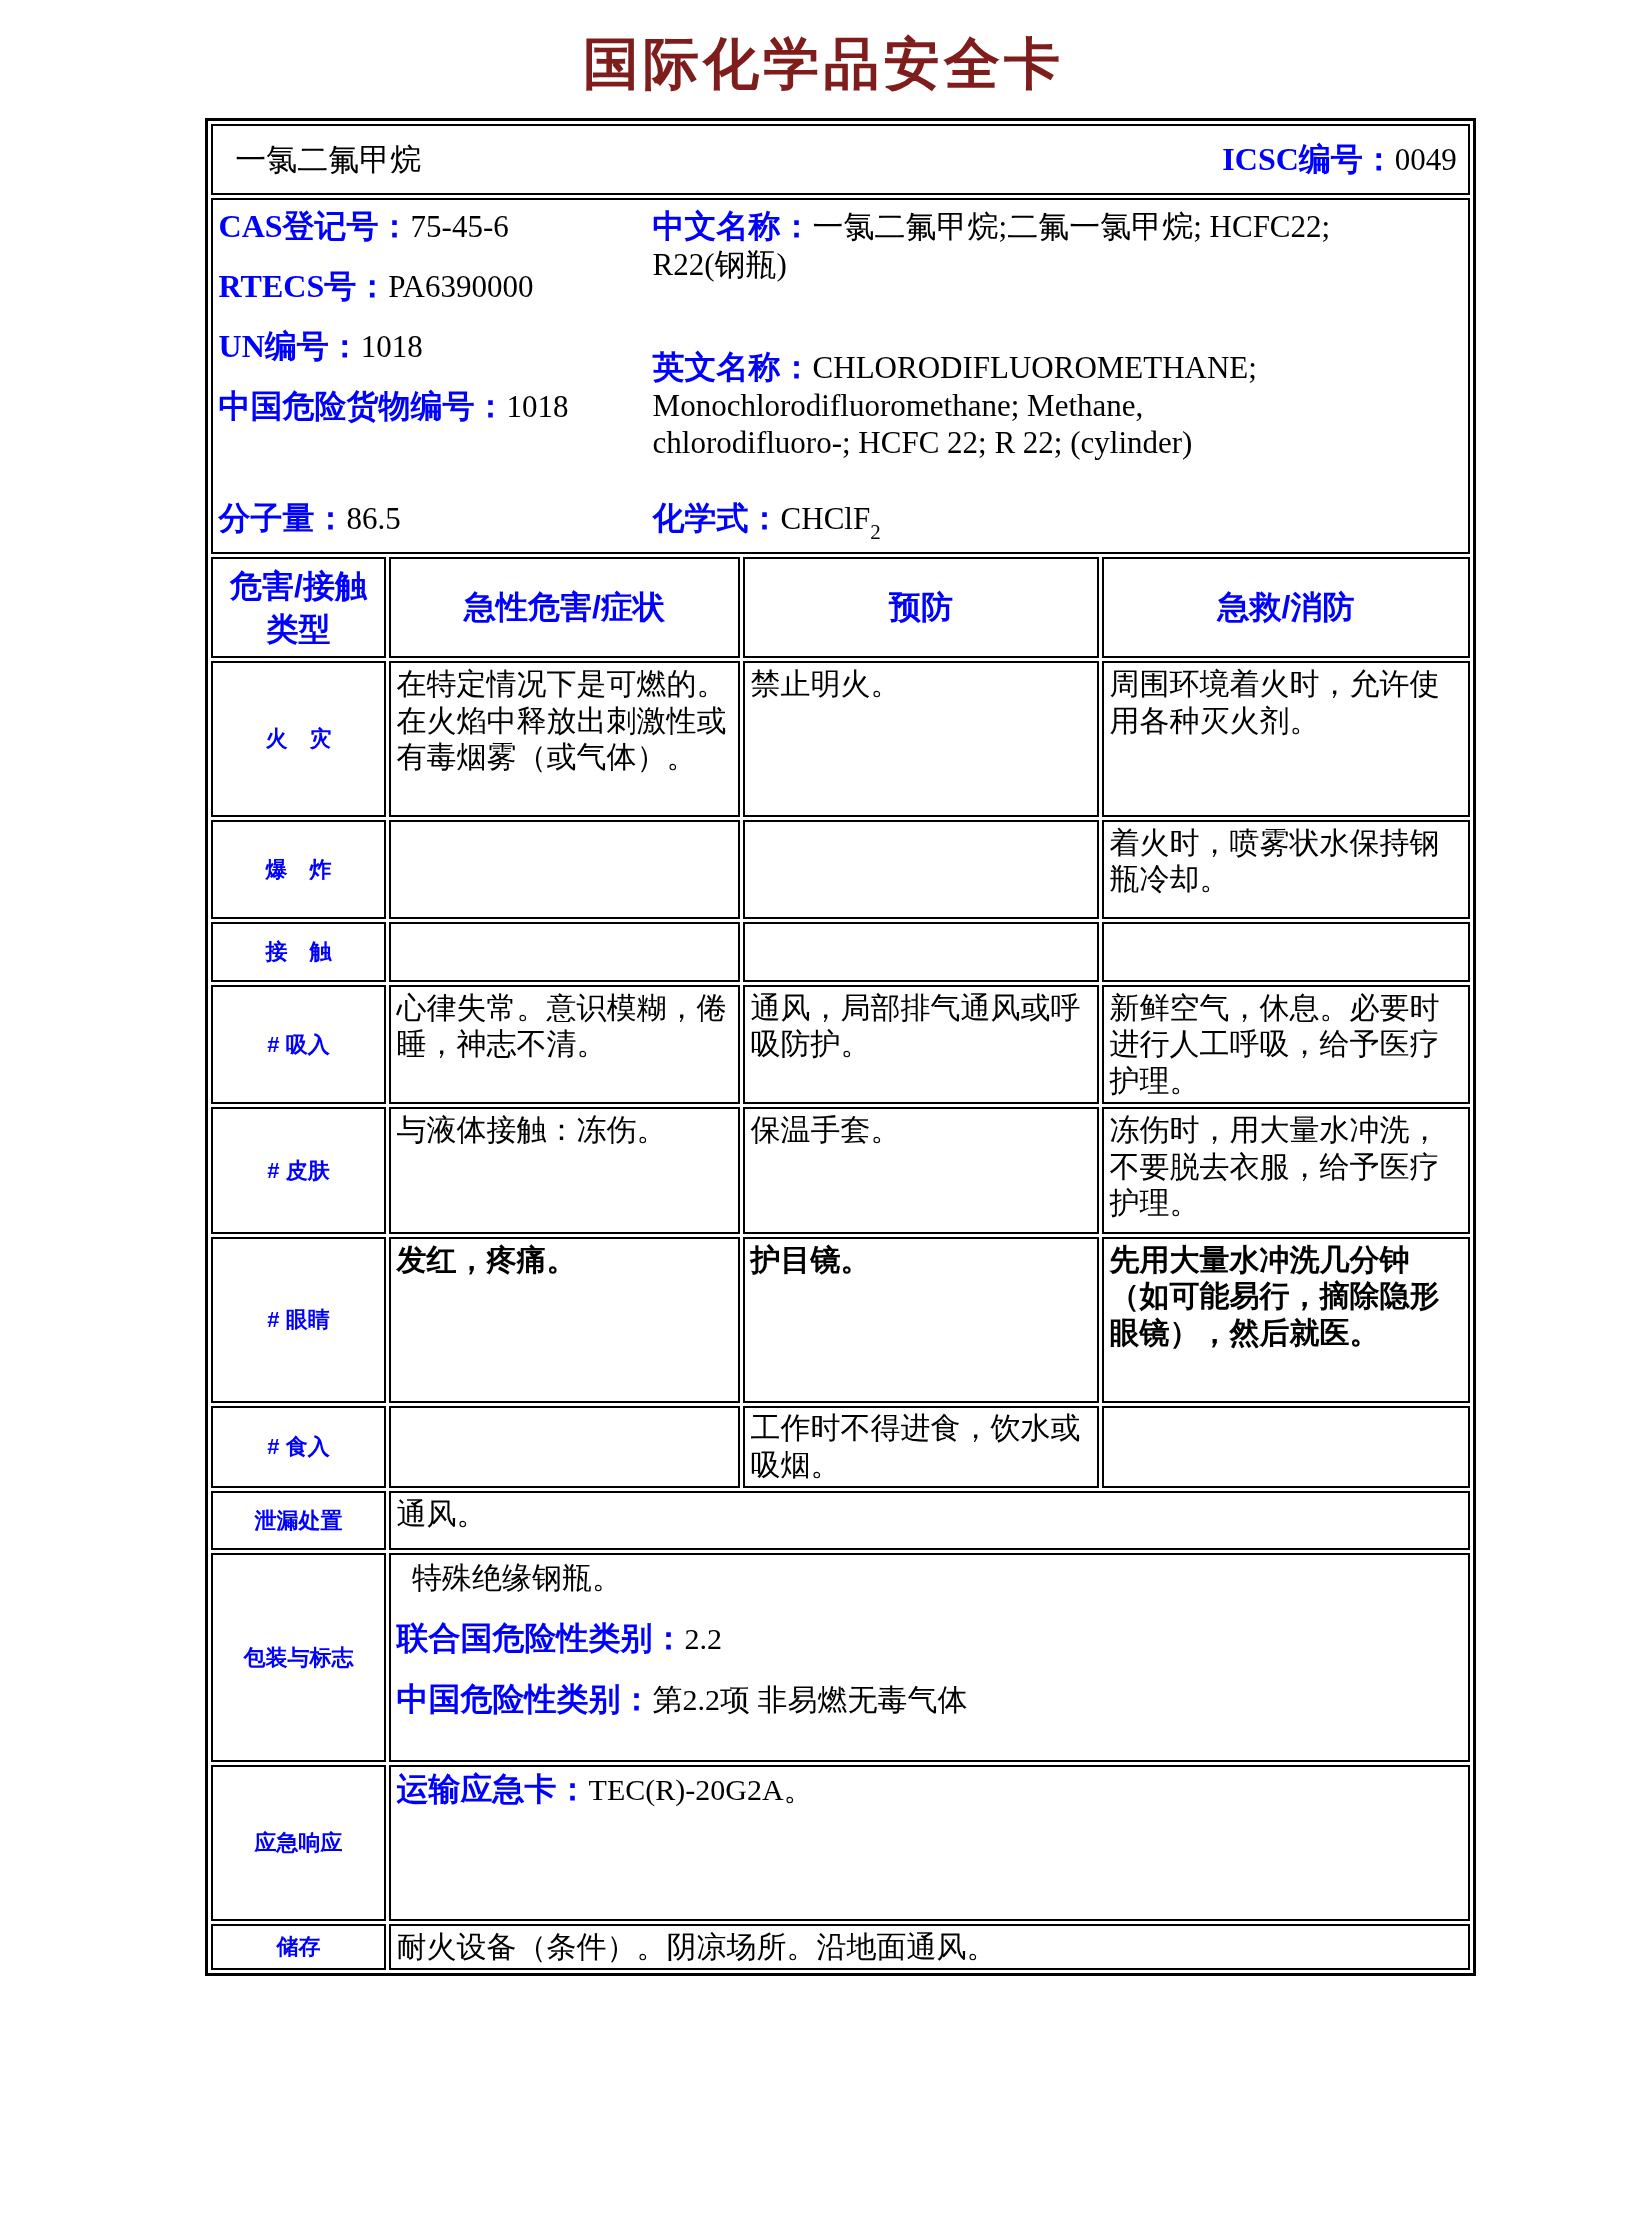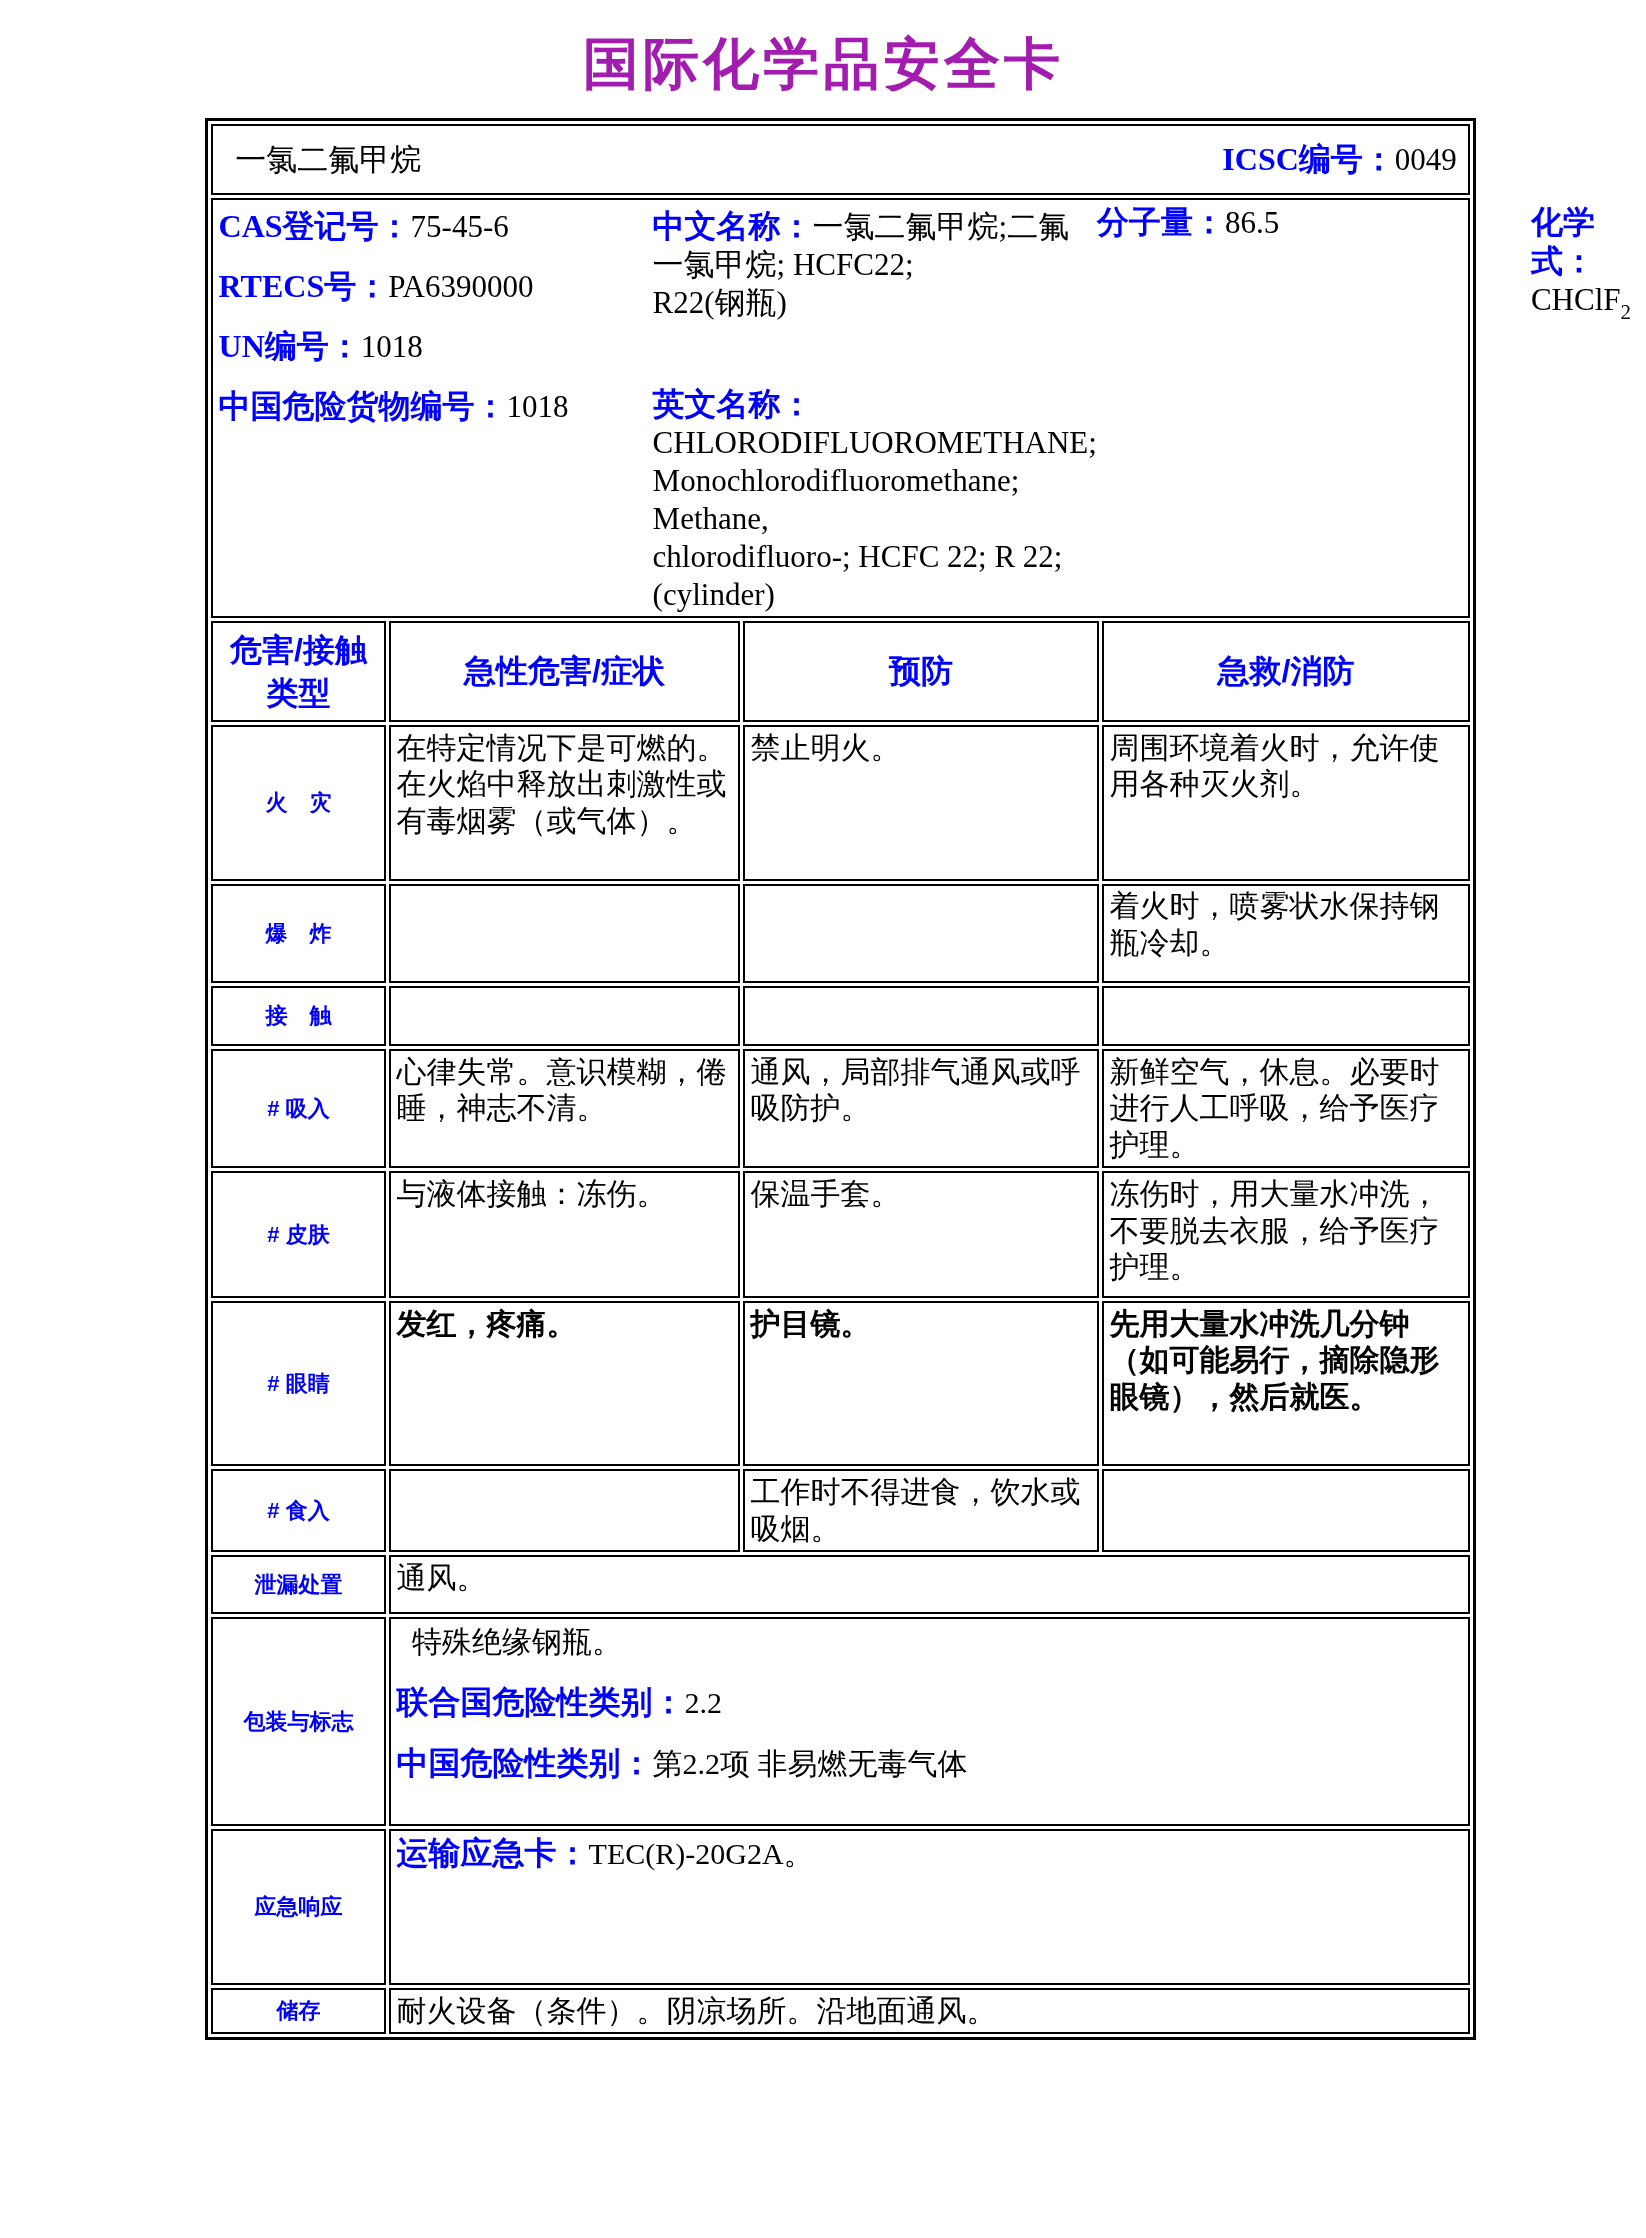--- a/index.html
+++ b/index.html
@@ -18,21 +18,21 @@
     box-sizing: border-box;
     padding-top: 33px;
   }
   .title {
     margin: 0 0 23.6px 0;
     text-align: center;
     font-family: "Liberation Sans", sans-serif;
     font-weight: bold;
     font-size: 56px;
     line-height: 1.1;
-    color: #a21caf;
+    color: #7f1d1d;
     letter-spacing: 4.2px;
   }
   table.card {
     margin-left: 205px;
     width: 1271px;
     table-layout: fixed;
     border-collapse: separate;
     border-spacing: 3.5px;
     border: 3.5px solid #000000;
     background: #ffffff;
@@ -91,21 +91,21 @@
     display: flex;
     justify-content: space-between;
     align-items: center;
   }
   .chem-name { padding-left: 16.7px; font-size: 31px; }
   .icsc { padding-right: 5.6px; font-size: 31px; white-space: nowrap; }
   .icsc .blue { font-size: 32px; }
 
   .id-grid {
     display: flex;
-    flex-direction: row;
+    flex-direction: column;
     justify-content: space-between;
     height: 100%;
     min-height: 345px;
   }
   .id-top { display: flex; }
   .id-left { flex: 0 0 434px; }
   .id-right { flex: 1 1 auto; }
   .id-field { margin: 4.2px 0 21px 0; font-size: 31px; }
   .id-field .blue, .name-block .blue, .id-bottom .blue { font-size: 32px; }
   .name-block { margin-top: 4.2px; font-size: 31px; }

